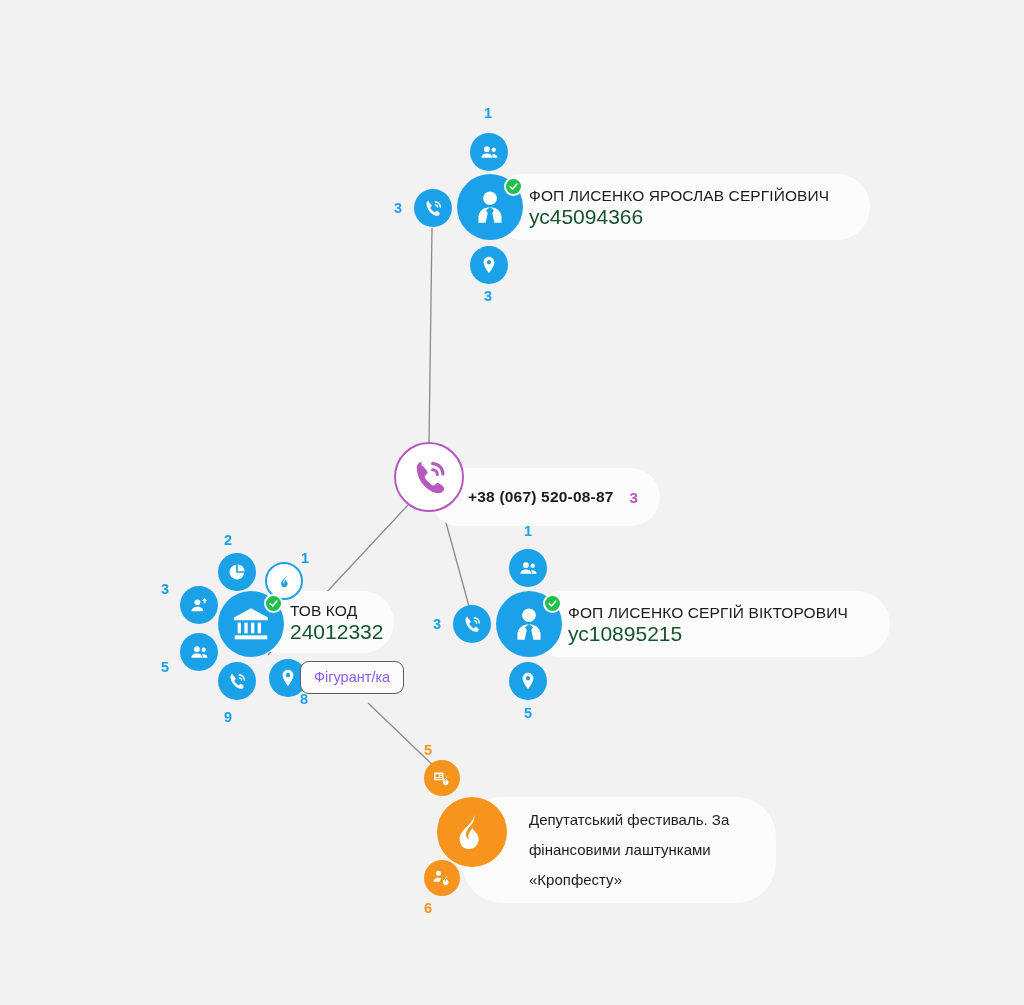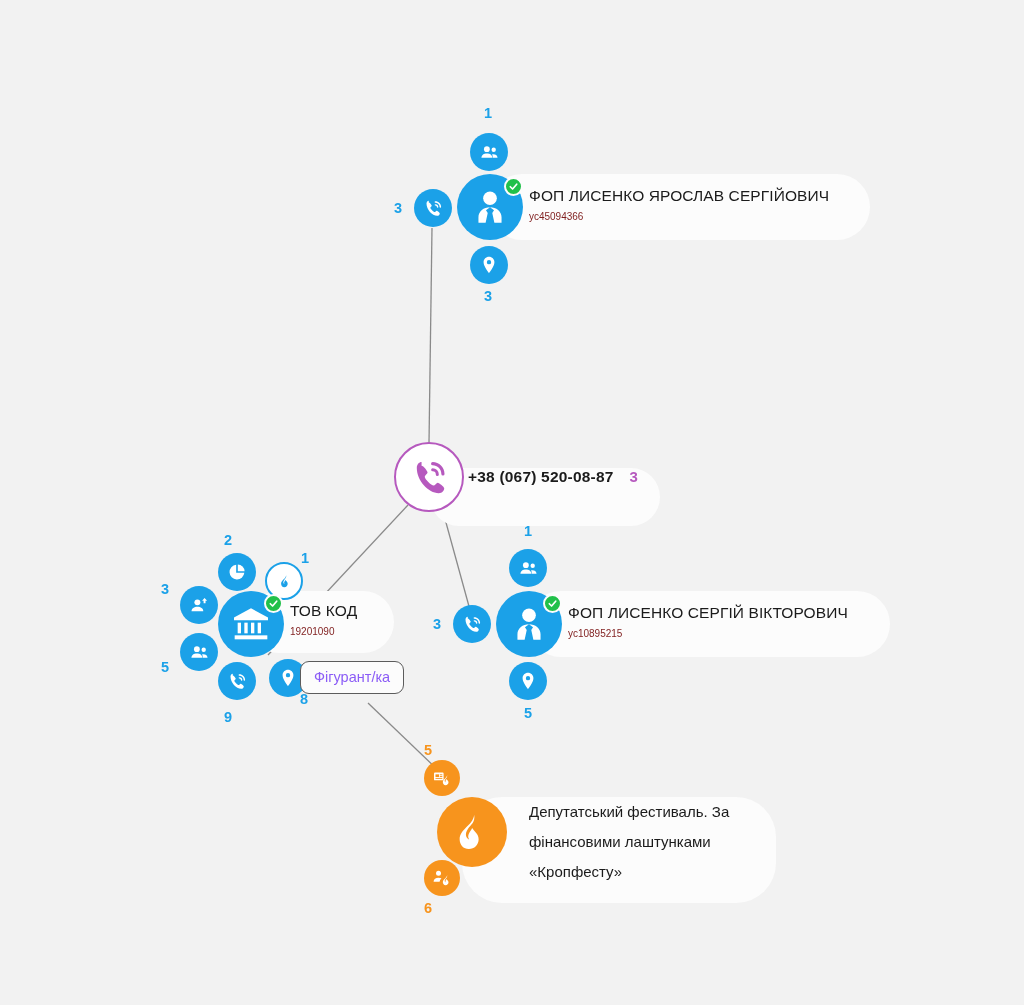--- a/index.html
+++ b/index.html
@@ -27,37 +27,38 @@
     height: 1005px;
     pointer-events: none;
   }
 
   
   .pill {
     position: absolute;
     background: #fcfcfc;
     border-radius: 40px;
     display: flex;
+    align-items: center;
     box-sizing: border-box;
   }
   .pill-text {
     display: flex;
     flex-direction: column;
     justify-content: center;
   }
   .pill-title {
     font-size: 15.5px;
     color: #1b1b1b;
     letter-spacing: 0.1px;
     white-space: nowrap;
     line-height: 20px;
   }
   .pill-sub {
-    font-size: 10px;
-    color: #7f1d1d;
+    font-size: 21px;
+    color: #14532d;
     line-height: 22px;
     white-space: nowrap;
   }
   .pill-phone {
     font-size: 15.5px;
     color: #1b1b1b;
     font-weight: 700;
     white-space: nowrap;
     letter-spacing: 0.2px;
   }
@@ -217,21 +218,21 @@
     <svg width="38" height="38" viewBox="0 0 24 24" fill="#b659be">
       <path d="M7.3 2.6C5.8 2.6 4.3 4.1 4.3 6.3c0 7.9 7.3 15.9 13.9 15.9 2.2 0 3.4-1.6 3.4-3.1 0-.9-3.2-3.5-4.1-3.5-.8 0-1.8 1.8-2.6 1.8-1.4 0-5.6-4.1-5.6-5.6 0-.8 1.8-1.7 1.8-2.6 0-.9-2.6-4.3-3.8-4.3z"></path>
       <path d="M14.3 4.6a1 1 0 010-2c4.1 0 7.5 3.4 7.5 7.5a1 1 0 01-2 0c0-3-2.5-5.5-5.5-5.5z"></path>
       <path d="M14.3 8.4a.95.95 0 010-1.9 3.9 3.9 0 013.9 3.9.95.95 0 01-1.9 0 2 2 0 00-2-2z"></path>
     </svg>
   </div>
 
   <div class="pill" style="left:248px; top:591px; width:146px; height:62px; padding-left:42px;">
     <div class="pill-text">
       <div class="pill-title">ТОВ КОД</div>
-      <div class="pill-sub">19201090</div>
+      <div class="pill-sub">24012332</div>
     </div>
   </div>
 
   <div class="chip chip-blue" style="left:218px; top:553px; width:38px; height:38px;">
     <svg width="20" height="20" viewBox="0 0 24 24" fill="#fff">
       <path d="M11 3.2A8.9 8.9 0 1020.8 13H11z"></path>
       <path d="M13 2.9V11h8.1A8.6 8.6 0 0013 2.9z"></path>
     </svg>
   </div>
   <div class="count" style="left:224px; top:533px;">2</div>

